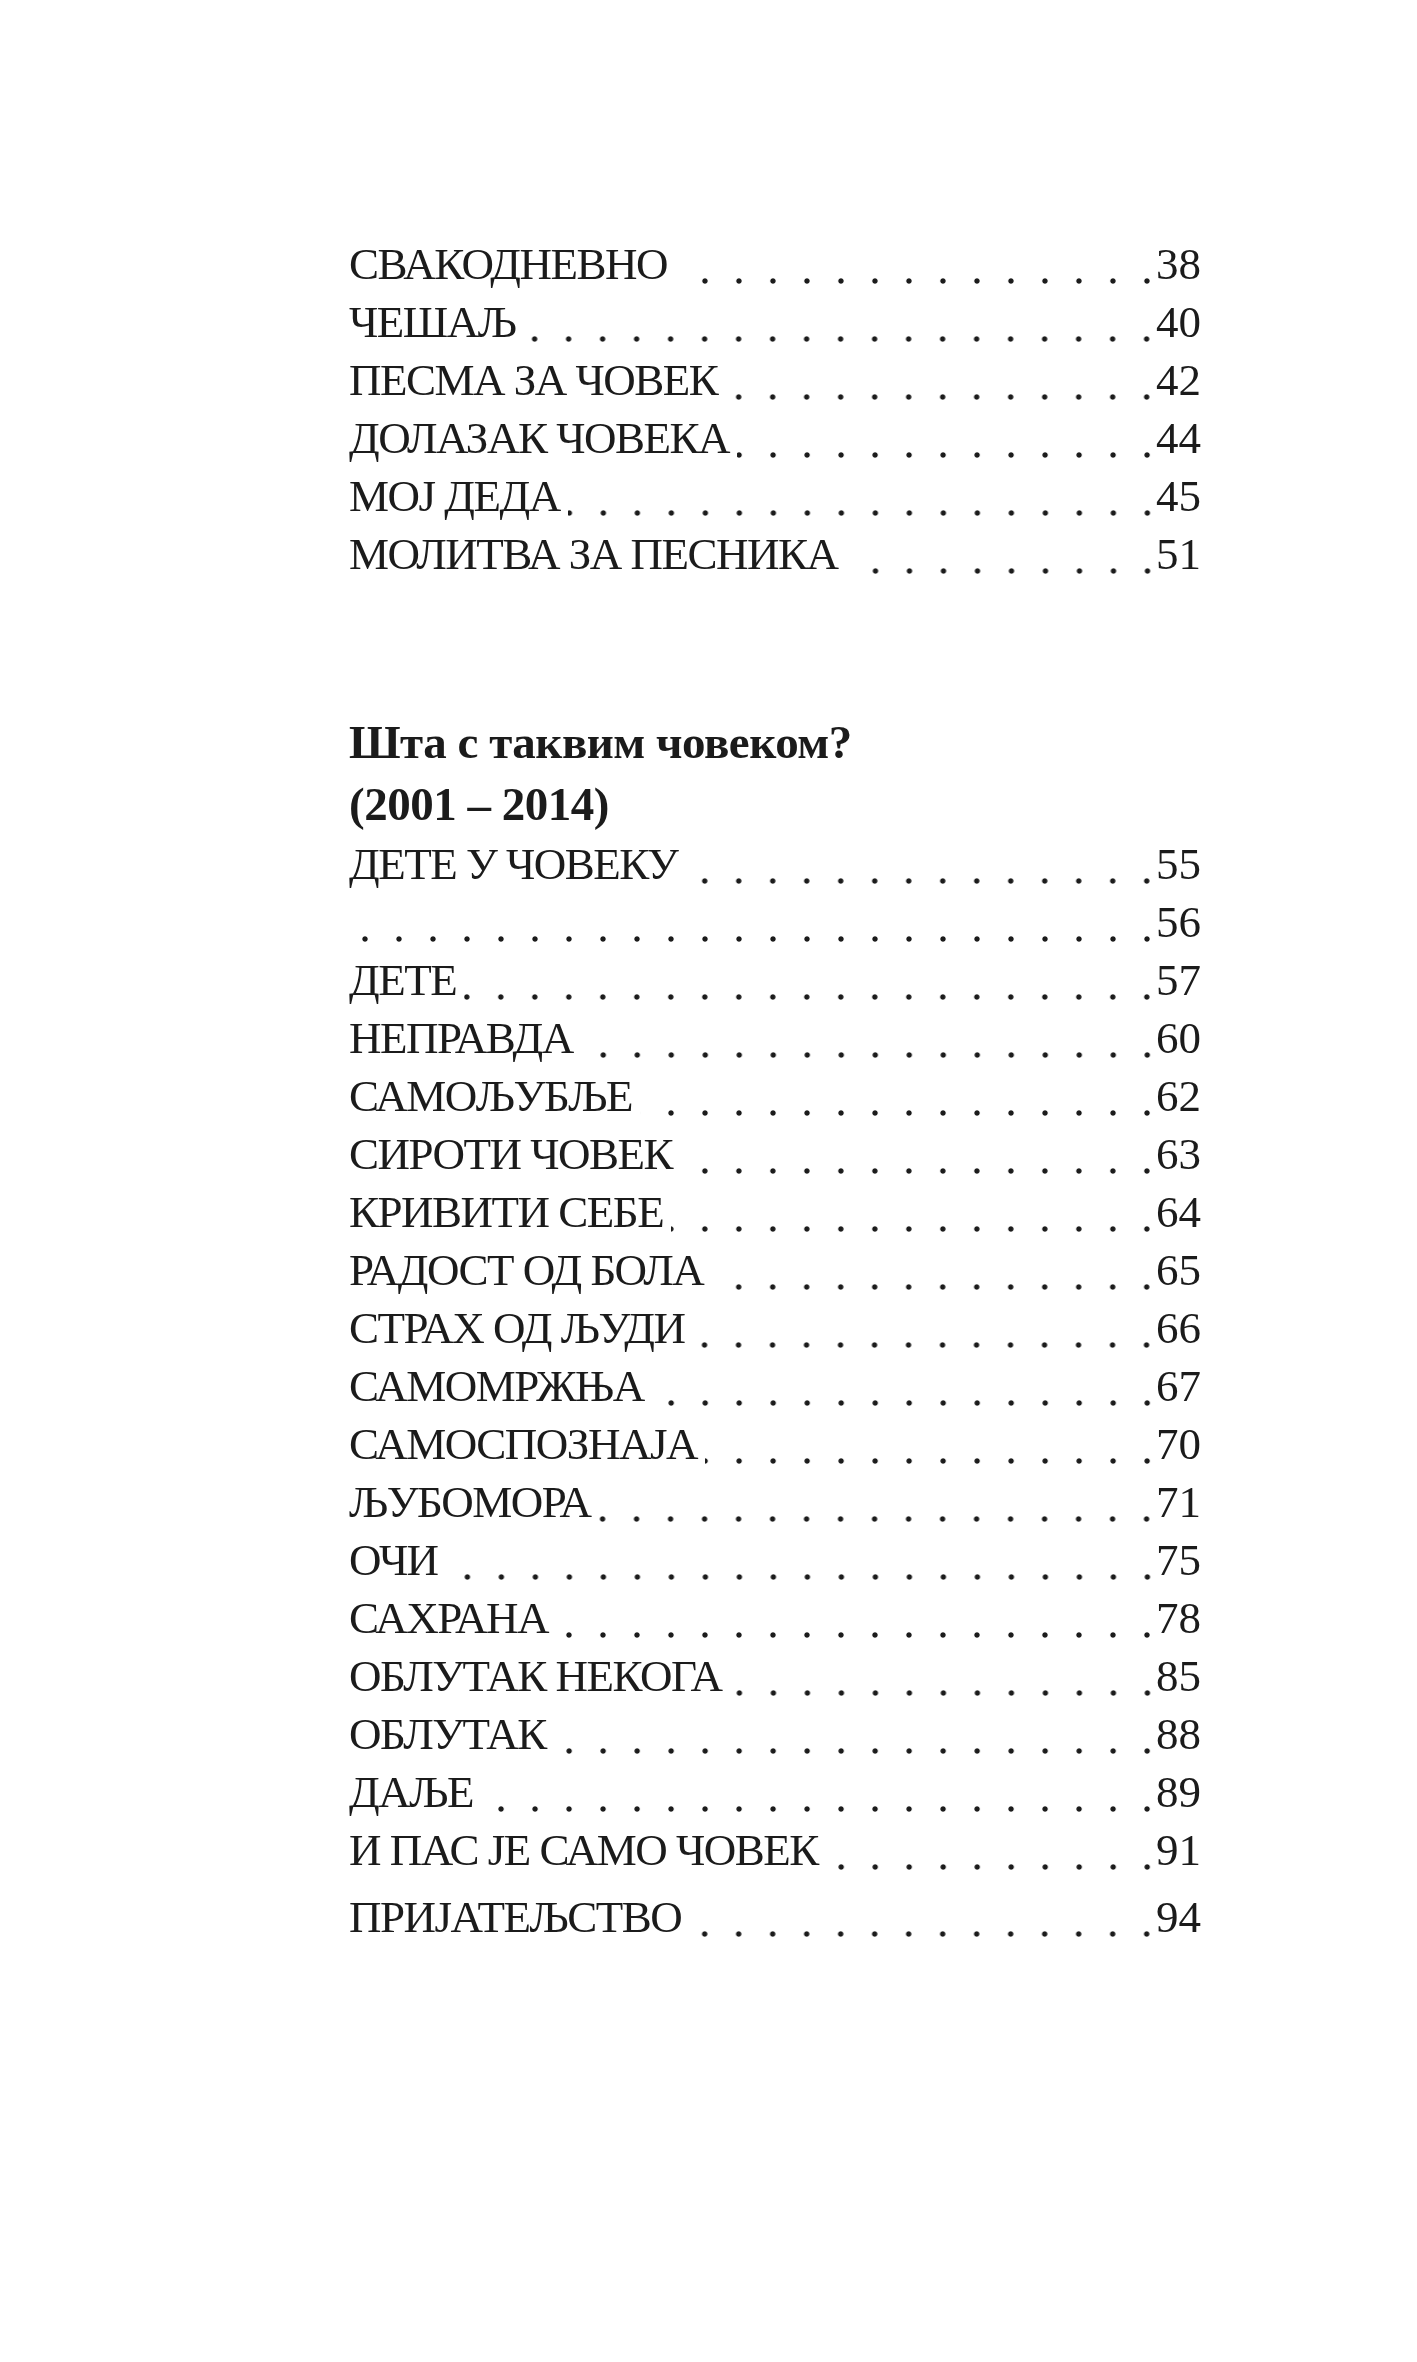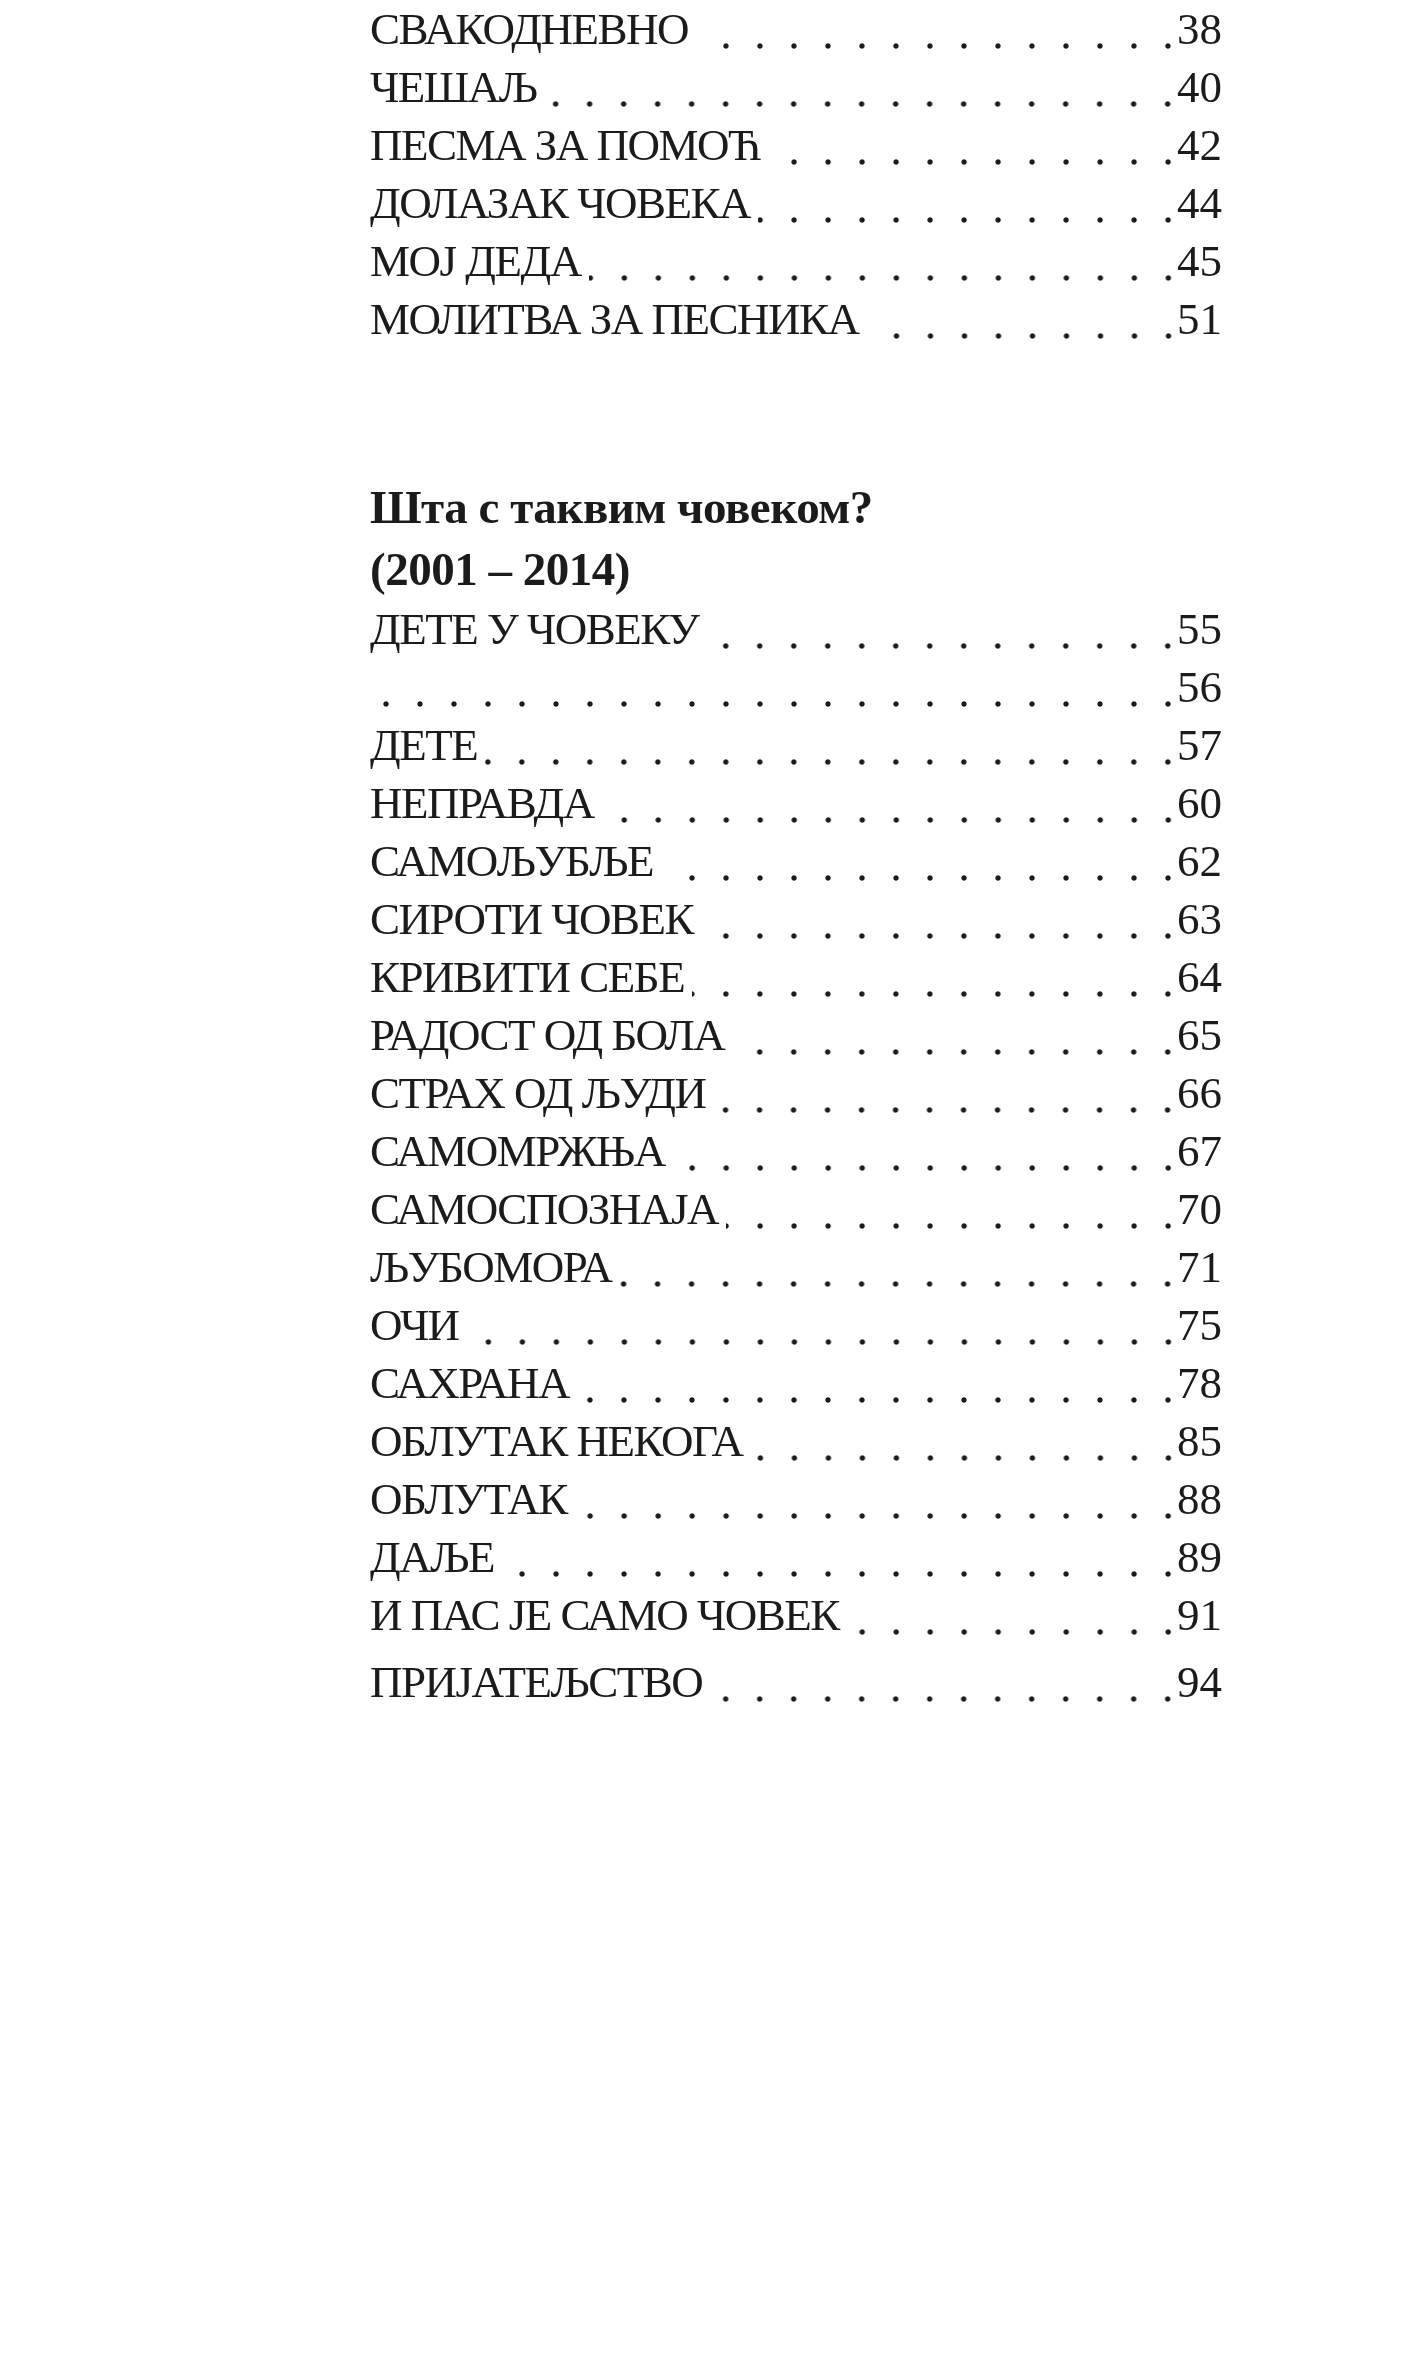--- a/index.html
+++ b/index.html
@@ -9,23 +9,24 @@
     width: 1417px;
     height: 2362px;
     background: #ffffff;
     color: #1b1b1b;
     font-family: "Liberation Serif", "DejaVu Serif", serif;
     overflow: hidden;
   }
 
   .toc {
     position: absolute;
-    left: 370px;
+    left: 349px;
     top: 0;
     width: 852px;
+    padding-top: 235px;
   }
 
   .toc-row {
     display: flex;
     align-items: baseline;
     font-size: 45px;
     line-height: 58px;
     letter-spacing: -1.5px;
     white-space: nowrap;
   }
@@ -72,21 +73,21 @@
             <span class="toc-title">СВАКОДНЕВНО</span>
             <span class="toc-leader"></span>
             <span class="toc-page">38</span>
           </div>
           <div class="toc-row">
             <span class="toc-title">ЧЕШАЉ</span>
             <span class="toc-leader"></span>
             <span class="toc-page">40</span>
           </div>
           <div class="toc-row">
-            <span class="toc-title">ПЕСМА ЗА ПОМОЋ</span>
+            <span class="toc-title">ПЕСМА ЗА ЧОВЕК</span>
             <span class="toc-leader"></span>
             <span class="toc-page">42</span>
           </div>
           <div class="toc-row">
             <span class="toc-title">ДОЛАЗАК ЧОВЕКА</span>
             <span class="toc-leader"></span>
             <span class="toc-page">44</span>
           </div>
           <div class="toc-row">
             <span class="toc-title">МОЈ ДЕДА</span>

